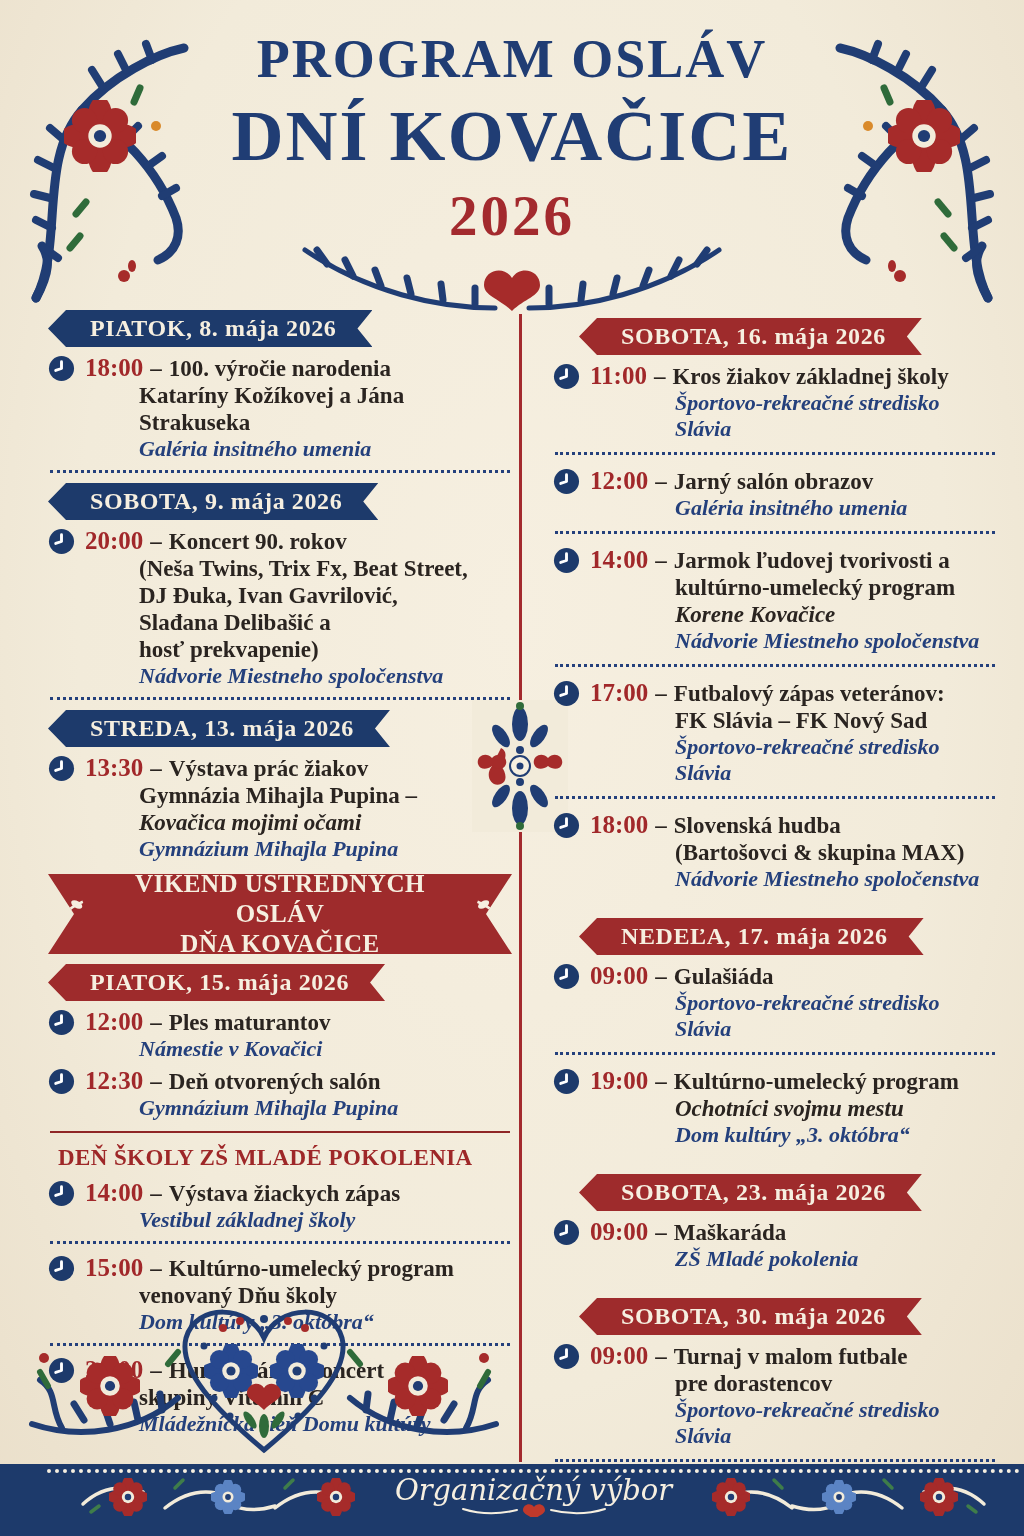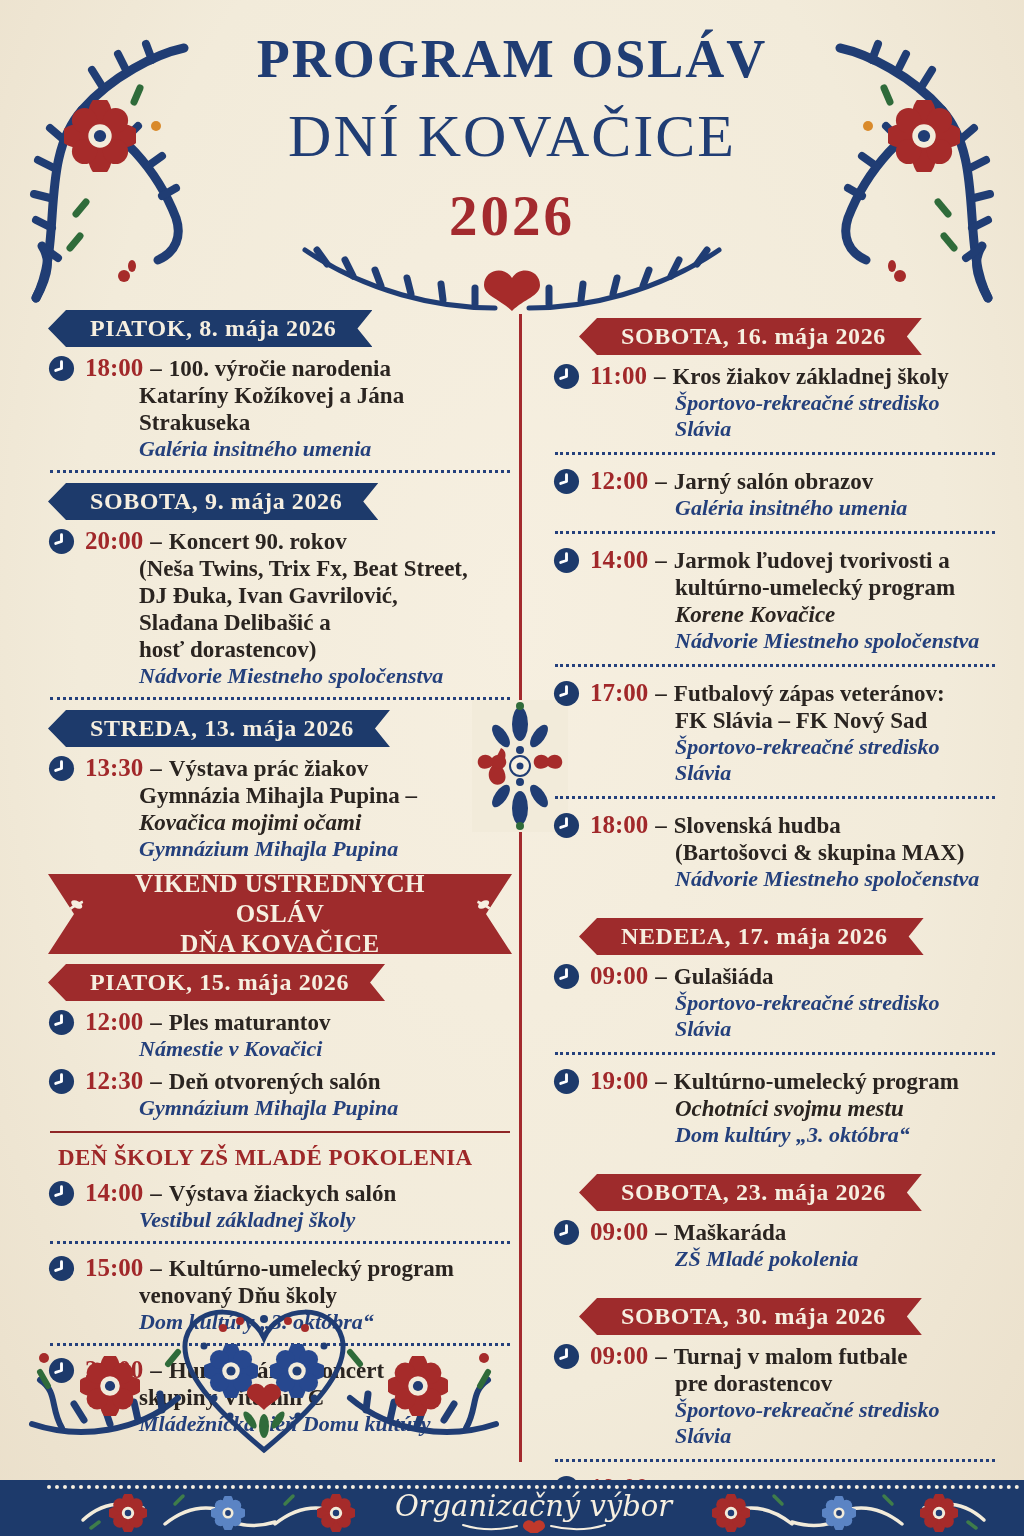--- a/index.html
+++ b/index.html
@@ -3,21 +3,21 @@
 <meta charset="utf-8">
 <style>
   html,body{margin:0;padding:0;background:#d8d2c4;}
   .poster{position:relative;width:1024px;height:1536px;margin:0 auto;overflow:hidden;
     background:#f2ebda;
     background-image:radial-gradient(ellipse at 50% 40%, #f6efe0 0%, #f2ebda 60%, #eadfca 100%);
     font-family:"Liberation Serif", serif; color:#2a2420;}
   
   .hdr{position:relative;text-align:center;}
   .t1{margin:0;padding-top:30px;font-size:54px;line-height:58px;font-weight:bold;color:#203d74;letter-spacing:2px;}
-  .t2{margin:0;font-size:60px;line-height:96px;font-weight:normal;color:#203d74;letter-spacing:2px;}
+  .t2{margin:0;font-size:72px;line-height:96px;font-weight:bold;color:#203d74;letter-spacing:2px;}
   .t3{margin:0;font-size:57px;line-height:64px;font-weight:bold;color:#a32a2e;letter-spacing:3px;}
   .swag{position:absolute;left:50%;top:234px;transform:translateX(-50%);}
   .corner{position:absolute;top:8px;}
   .corner.left{left:6px;} .corner.right{right:6px;transform:scaleX(-1);}
   
   .col{position:absolute;}
   .col-left{left:48px;top:308px;width:464px;}
   .col-right{left:553px;top:316px;width:444px;}
   .vline{position:absolute;left:519px;top:314px;height:1148px;width:3px;background:#a32a2e;}
   .mid-orn{position:absolute;left:472px;top:700px;}
@@ -45,21 +45,21 @@
   .time{color:#a1282a;font-size:25px;}
   .dash{padding:0 7px;}
   .cont{padding-left:54px;}
   .col-right .cont{padding-left:85px;}
   .italic{font-style:italic;}
   .location{color:#24407c;font-style:italic;font-size:22px;line-height:26px;}
   .div-dotted{border-top:3px dotted #24407c;margin:8px 2px 10px 2px;}
   .col-right .div-dotted{margin:10px 2px 12px 2px;}
   .div-solid{border-top:2px solid #8f2626;margin:10px 2px 12px 2px;}
   
-  .footer{position:absolute;left:0;right:0;bottom:0;height:56px;background:#1d3a6b;padding-left:43px;}
+  .footer{position:absolute;left:0;right:0;bottom:0;height:72px;background:#1d3a6b;padding-left:43px;}
   .footer .dots{border-top:4px dotted #f6efe0;margin:5px 4px 0 4px;}
   .f-row{display:flex;align-items:center;justify-content:center;gap:16px;height:46px;}
   .f-center{text-align:center;color:#f6efe0;}
   .f-label{font-family:"DejaVu Serif", serif;font-style:italic;font-size:29px;line-height:30px;}
   .f-flourish{display:block;margin:-2px auto 0 auto;}
   [data-name]{box-sizing:border-box;}
 </style>
 </head>
 <body>
 
@@ -225,21 +225,21 @@
   <svg viewBox="0 0 28 28" data-name="clock-icon">
     <circle cx="14" cy="14" r="13" fill="#1d3a6b"></circle>
     <path d="M14 7 L14 14 L8 16" stroke="#ffffff" stroke-width="3" fill="none" stroke-linecap="round" stroke-linejoin="round"></path>
   </svg>
 </span>
           <div class="event-body" data-name="event-body">
             <div class="event-line" data-name="event-first-line"><span class="time" data-name="event-time">20:00</span><span class="dash" data-name="time-dash">–</span><span class="etitle" data-name="event-title">Koncert 90. rokov</span></div>
             <div class="event-line cont" data-name="event-title-line">(Neša Twins, Trix Fx, Beat Street,</div>
             <div class="event-line cont" data-name="event-title-line">DJ Đuka, Ivan Gavrilović,</div>
             <div class="event-line cont" data-name="event-title-line">Slađana Delibašić a</div>
-            <div class="event-line cont" data-name="event-title-line">hosť dorastencov)</div>
+            <div class="event-line cont" data-name="event-title-line">hosť prekvapenie)</div>
             <div class="event-line cont location" data-name="event-location">Nádvorie Miestneho spoločenstva</div>
           </div>
         </div>
       </div>
       <div class="div-dotted" data-name="dotted-divider"></div>
       <div class="banner banner-navy" data-name="day-banner"><span class="banner-label" data-name="day-banner-label">STREDA, 13. mája 2026</span></div>
       <div class="event" data-name="event-item">
         <div class="event-row" data-name="event-row">
           <span class="clock" data-name="clock-icon-wrap">
   <svg viewBox="0 0 28 28" data-name="clock-icon">
@@ -312,21 +312,21 @@
       <div class="section-heading" data-name="school-day-heading">DEŇ ŠKOLY ZŠ MLADÉ POKOLENIA</div>
       <div class="event" data-name="event-item">
         <div class="event-row" data-name="event-row">
           <span class="clock" data-name="clock-icon-wrap">
   <svg viewBox="0 0 28 28" data-name="clock-icon">
     <circle cx="14" cy="14" r="13" fill="#1d3a6b"></circle>
     <path d="M14 7 L14 14 L8 16" stroke="#ffffff" stroke-width="3" fill="none" stroke-linecap="round" stroke-linejoin="round"></path>
   </svg>
 </span>
           <div class="event-body" data-name="event-body">
-            <div class="event-line" data-name="event-first-line"><span class="time" data-name="event-time">14:00</span><span class="dash" data-name="time-dash">–</span><span class="etitle" data-name="event-title">Výstava žiackych salón</span></div>
+            <div class="event-line" data-name="event-first-line"><span class="time" data-name="event-time">14:00</span><span class="dash" data-name="time-dash">–</span><span class="etitle" data-name="event-title">Výstava žiackych zápas</span></div>
             <div class="event-line cont location" data-name="event-location">Vestibul základnej školy</div>
           </div>
         </div>
       </div>
       <div class="div-dotted" data-name="dotted-divider"></div>
       <div class="event" data-name="event-item">
         <div class="event-row" data-name="event-row">
           <span class="clock" data-name="clock-icon-wrap">
   <svg viewBox="0 0 28 28" data-name="clock-icon">
     <circle cx="14" cy="14" r="13" fill="#1d3a6b"></circle>

